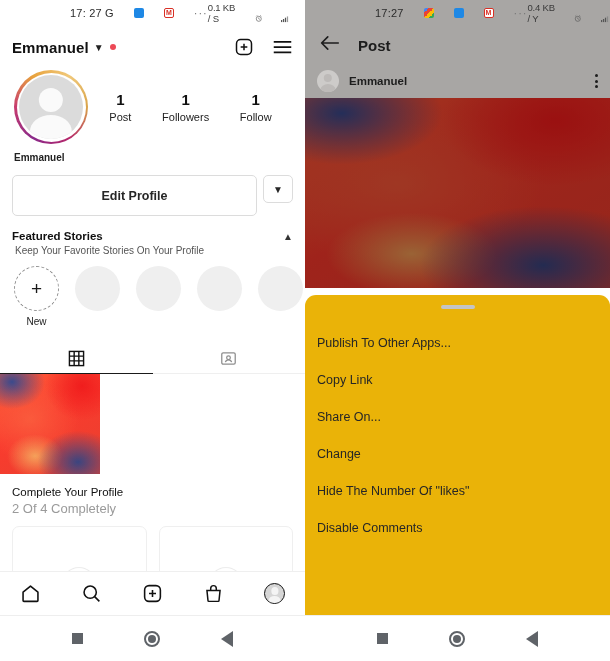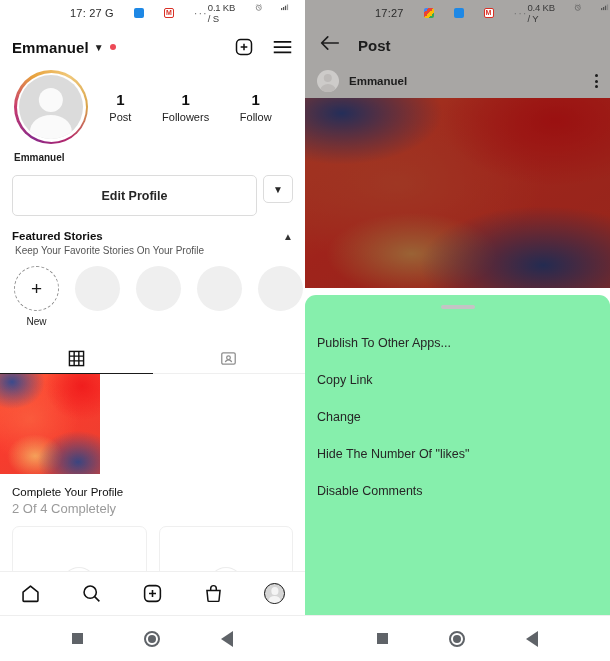--- a/index.html
+++ b/index.html
@@ -11,21 +11,21 @@
   }
   .screen { position: relative; width: 610px; height: 661px; display: flex; }
   .pane { position: relative; width: 305px; height: 661px; overflow: hidden; background:#fff; }
 
   
   .statusbar {
     height: 26px; display: flex; align-items: center;
     font-size: 10.5px; color: #3a3a3a; padding: 0 8px;
   }
   .sb-left { display:flex; align-items:center; gap:20px; flex: 0 0 auto; padding-left: 62px;}
-  .sb-right { margin-left:auto; display:flex; align-items:flex-start; gap:19px; }
+  .sb-right { margin-left:auto; display:flex; align-items:flex-end; gap:19px; }
   .sb-time { font-size: 11px; letter-spacing: .2px; color:#2b2b2b;}
   .sb-dots { letter-spacing:1px; color:#777; font-size:11px;}
   .appicon { width:10px; height:10px; border-radius:2px; display:inline-block; }
   .ai-g { background: linear-gradient(135deg,#4285f4 0 25%,#ea4335 25% 50%,#fbbc05 50% 75%,#34a853 75% 100%); }
   .ai-b { background:#1e88e5; }
   .ai-m { background:#fff; border:1px solid #d93025; position:relative; }
   .ai-m::after{ content:"M"; position:absolute; inset:0; font-size:7px; line-height:8px; text-align:center; color:#d93025; font-weight:bold;}
   .sb-kb { font-size:9.5px; letter-spacing:-.2px; color:#3a3a3a;}
   .bat { width:16px; height:9px; border:1px solid #555; border-radius:2px; position:relative; font-size:6px;
          display:flex; align-items:center; justify-content:center; color:#555; }
@@ -137,21 +137,21 @@
   .post-image { height:190px; width:100%;
     background:
       radial-gradient(ellipse 60% 55% at 82% 12%, #f01d1d 0%, rgba(240,29,29,0) 62%),
       radial-gradient(ellipse 55% 45% at 12% 8%, #3b4a8c 0%, rgba(59,74,140,0) 60%),
       radial-gradient(ellipse 62% 48% at 78% 88%, #3a4580 0%, rgba(58,69,128,0) 65%),
       radial-gradient(ellipse 45% 35% at 35% 82%, #f5a05a 0%, rgba(245,160,90,0) 62%),
       radial-gradient(ellipse 70% 60% at 30% 45%, #fa5a3c 0%, rgba(250,90,60,0) 70%),
       linear-gradient(150deg, #ff5e3a 0%, #f93b2e 45%, #e8412f 100%);
     filter: brightness(.62) saturate(1.05);
   }
-  .sheet { position:absolute; left:0; right:0; top:295px; bottom:46px; background:#86efac;
+  .sheet { position:absolute; left:0; right:0; top:295px; bottom:46px; background:#eab308;
      border-radius:11px 11px 0 0; padding-top:10px; }
   .sheet-handle { width:34px; height:3.5px; background:#c4c4c4; border-radius:2px; margin:0 auto 16px auto;}
   .sheet-item { height:37px; display:flex; align-items:center; padding:0 12px; font-size:12.5px; color:#262626;}
 </style>
 </head>
 <body>
 
 <div class="screen">
 
   <div class="pane">
@@ -389,20 +389,21 @@
           <i></i>
         </span>
     </div>
 
     <div class="post-image"></div>
 
     <div class="sheet">
       <div class="sheet-handle"></div>
       <div class="sheet-item">Publish To Other Apps...</div>
       <div class="sheet-item">Copy Link</div>
+      <div class="sheet-item">Share On...</div>
       <div class="sheet-item">Change</div>
       <div class="sheet-item">Hide The Number Of "likes"</div>
       <div class="sheet-item">Disable Comments</div>
     </div>
 
     <div class="sysnav">
       <span class="sys-sq"></span>
       <span class="sys-ci"></span>
       <span class="sys-tr"></span>
     </div>

